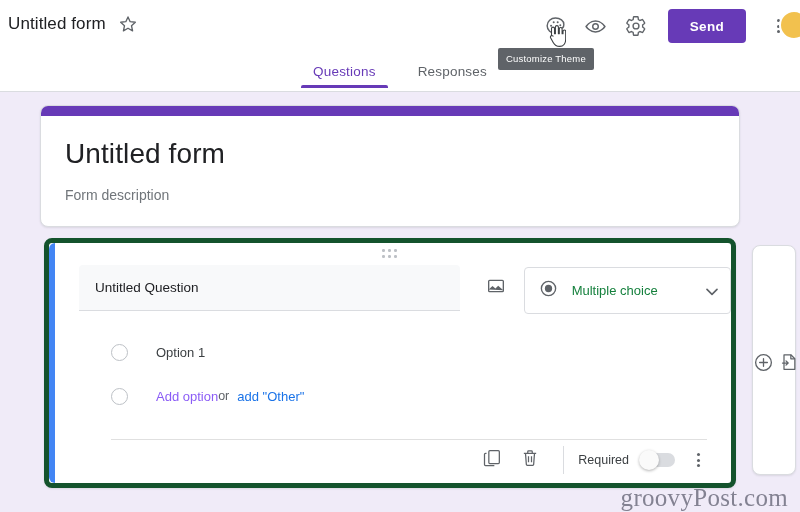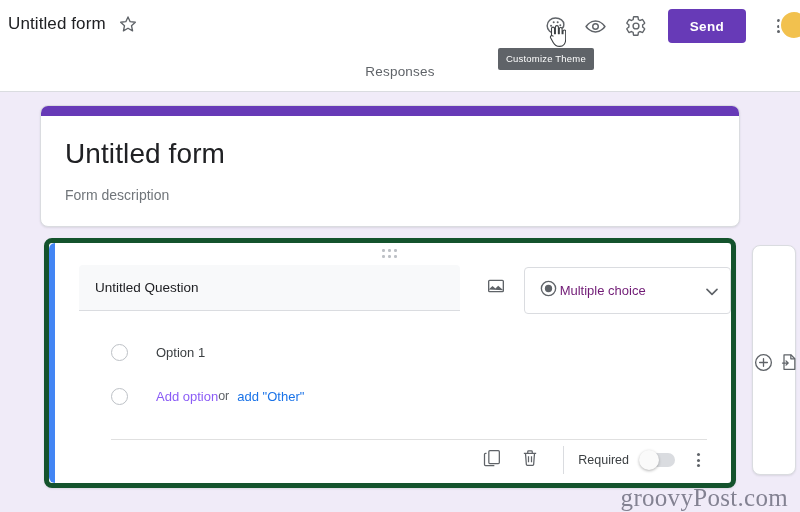--- a/index.html
+++ b/index.html
@@ -193,22 +193,22 @@
     width: 208px; height: 47px;
     background: #ffffff;
     border: 1px solid #dadce0;
     border-radius: 4px;
     display: flex; align-items: center;
     padding: 0 12px 0 14px;
     cursor: pointer;
   }
   .type-select .tlabel {
     flex: 1;
-    margin-left: 2px;
-    font-size: 13px; color: #701a75;
+    margin-left: 14px;
+    font-size: 13px; color: #15803d;
   }
 
   
   .options { position: absolute; left: 62px; top: 92px; }
   .opt-row {
     display: flex; align-items: center;
     height: 34px; margin-bottom: 10px;
   }
   .radio-o {
     width: 17px; height: 17px;
@@ -378,20 +378,21 @@
 
     <div class="cursor-hand">
       <svg width="20" height="24" viewBox="0 0 20 24">
         <path d="M5.5 11.5V4.6a1.5 1.5 0 0 1 3 0v5.2h.9V3.1a1.5 1.5 0 0 1 3 0v6.7h.9V4.9a1.4 1.4 0 0 1 2.8 0v4.9h.9V7.4a1.35 1.35 0 0 1 2.7 0v7.9c0 4-2.3 7.1-6 7.1-3.3 0-5.1-1.3-6.5-3.9l-2.6-4.8a1.5 1.5 0 0 1 2.5-1.6z" fill="#ffffff" stroke="#3c4043" stroke-width="1.1" stroke-linejoin="round"></path>
       </svg>
     </div>
 
     <div class="tooltip">Customize Theme</div>
 
     <div class="tabs">
+      <button class="tab active">Questions</button>
       <button class="tab">Responses</button>
     </div>
   </div>
 
   <div class="canvas">
 
     <div class="header-card">
       <div class="accent"></div>
       <div class="ht">Untitled form</div>
       <div class="hd">Form description</div>

